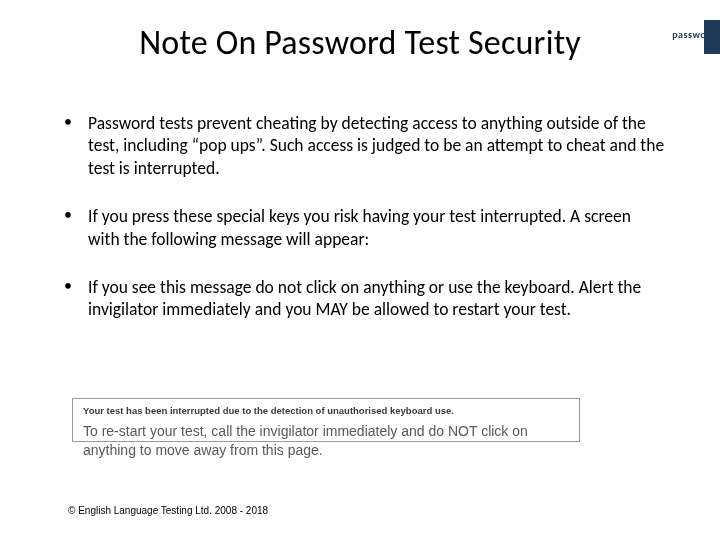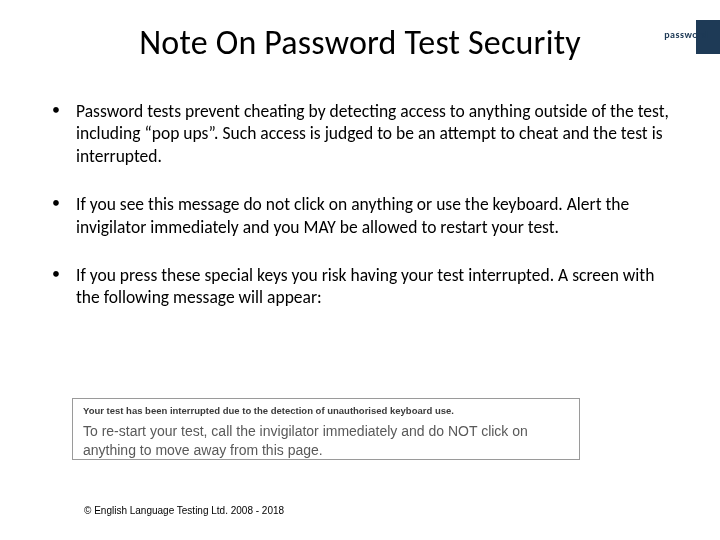--- a/index.html
+++ b/index.html
@@ -25,21 +25,21 @@
     left: 0;
     width: 720px;
     text-align: center;
     font-size: 34px;
     font-weight: 400;
     letter-spacing: 0.2px;
   }
   .logo {
     position: absolute;
     top: 12px;
-    right: 8px;
+    right: 0;
     width: 70px;
     height: 40px;
   }
   .logo-text {
     position: absolute;
     top: 16px;
     right: 4px;
     font-size: 10px;
     letter-spacing: 0.5px;
     color: #1e3a56;
@@ -51,21 +51,21 @@
     right: -12px;
     width: 28px;
     height: 34px;
     background: #1e3a56;
   }
   ul.bullets {
     position: absolute;
     top: 96px;
     left: 42px;
     right: 38px;
-    margin: 4px;
+    margin: 16px;
     padding: 0;
     list-style: none;
   }
   ul.bullets > li {
     position: relative;
     padding-left: 30px;
     font-size: 17.5px;
     line-height: 1.28;
     margin-bottom: 26px;
   }
@@ -75,64 +75,64 @@
     left: 6px;
     top: 0;
     font-size: 16px;
     color: #000;
   }
   .msgbox {
     position: absolute;
     left: 72px;
     top: 398px;
     width: 508px;
-    height: 62px;
+    height: 44px;
     border: 1px solid #9a9a9a;
     background: #ffffff;
     box-sizing: border-box;
     padding: 6px 10px 4px 10px;
     font-family: Arial, sans-serif;
     color: #4a4a4a;
   }
   .msgbox .headline {
     font-size: 9.5px;
     font-weight: 700;
     margin-bottom: 6px;
     color: #3a3a3a;
   }
   .msgbox .line {
     font-size: 14px;
     line-height: 1.35;
     color: #595959;
   }
   .copyright {
     position: absolute;
-    left: 84px;
+    left: 68px;
     bottom: 24px;
     font-family: Arial, sans-serif;
     font-size: 10px;
     color: #000;
   }
 </style>
 </head>
 <body>
 
 <div class="slide">
 
   <div class="logo">
     <div class="logo-box"></div>
     <div class="logo-text">password</div>
   </div>
 
   <div class="title">Note On Password Test Security</div>
 
   <ul class="bullets">
     <li>Password tests prevent cheating by detecting access to anything outside of the test, including “pop ups”.  Such access is judged to be an attempt to cheat and the test is interrupted.</li>
+    <li>If you press these special keys you risk having your test interrupted. A screen with the following message will appear:</li>
     <li>If you see this message do not click on anything or use the keyboard. Alert the invigilator immediately and you MAY be allowed to restart your test.</li>
-    <li>If you press these special keys you risk having your test interrupted. A screen with the following message will appear:</li>
   </ul>
 
   <div class="msgbox">
     <div class="headline">Your test has been interrupted due to the detection of unauthorised keyboard use.</div>
     <div class="line">To re-start your test, call the invigilator immediately and do NOT click on anything to move away from this page.</div>
   </div>
 
   <div class="copyright">© English Language Testing Ltd. 2008 - 2018</div>
 
 </div>

